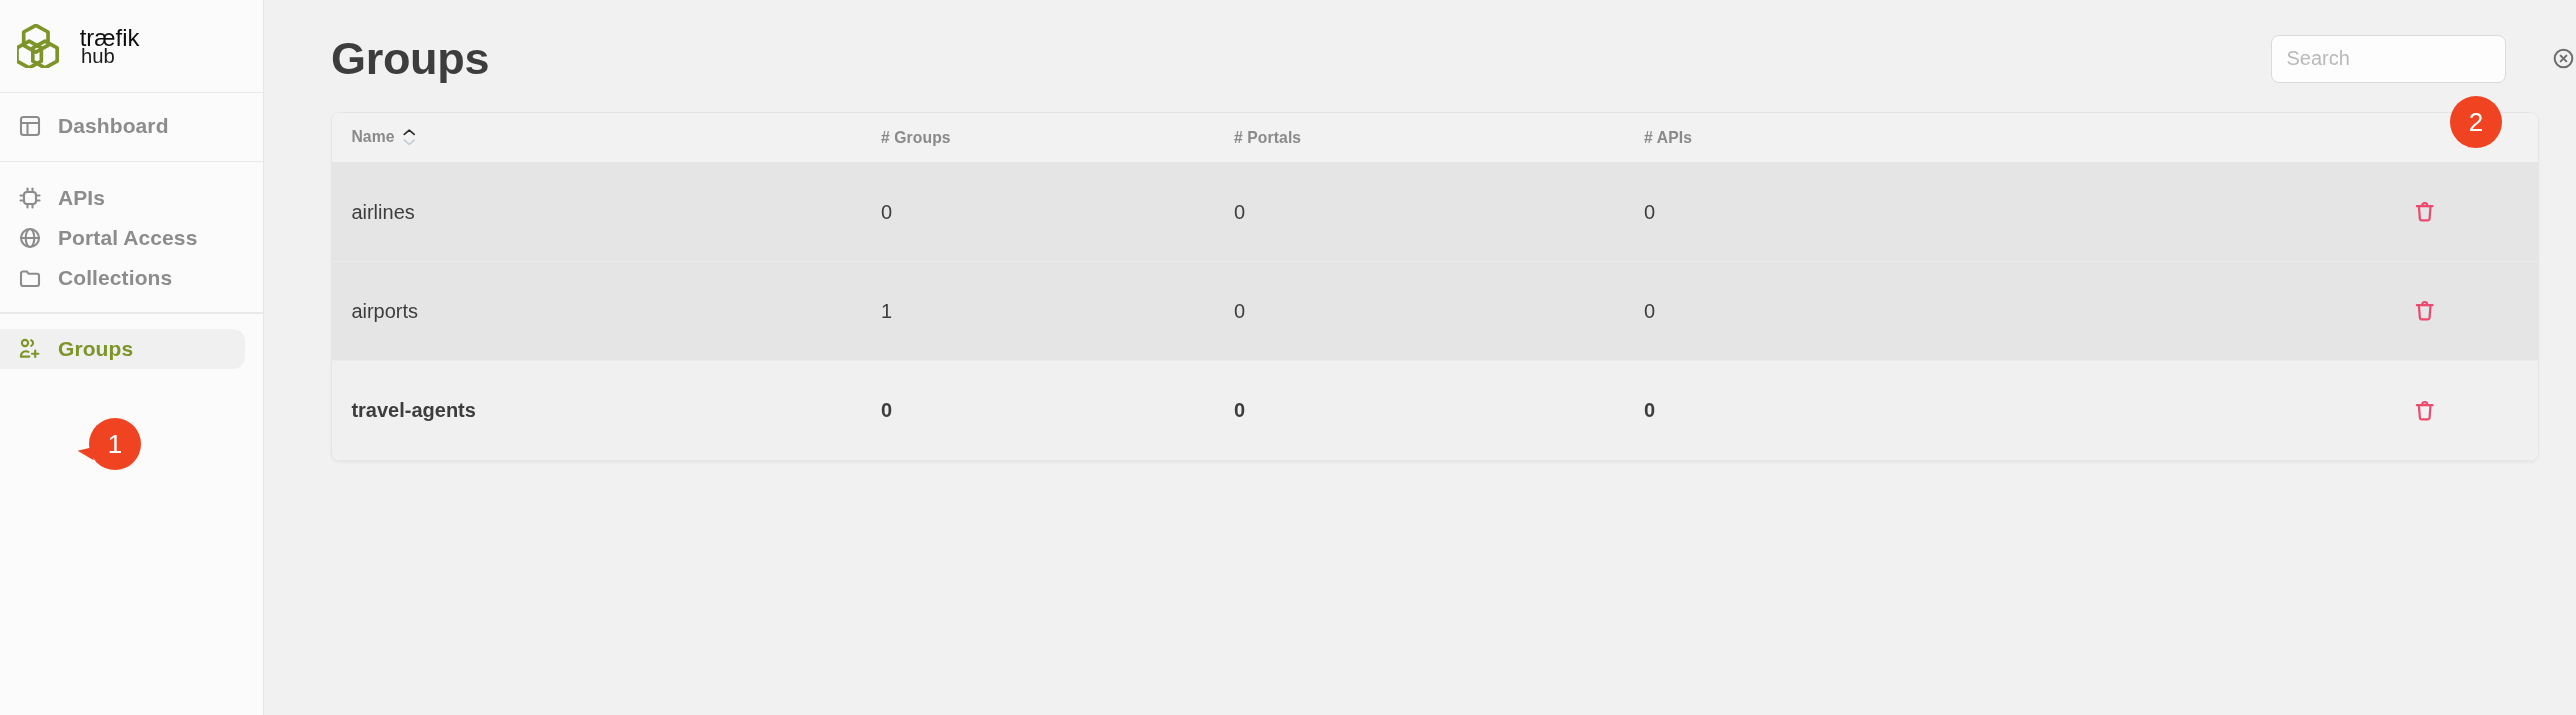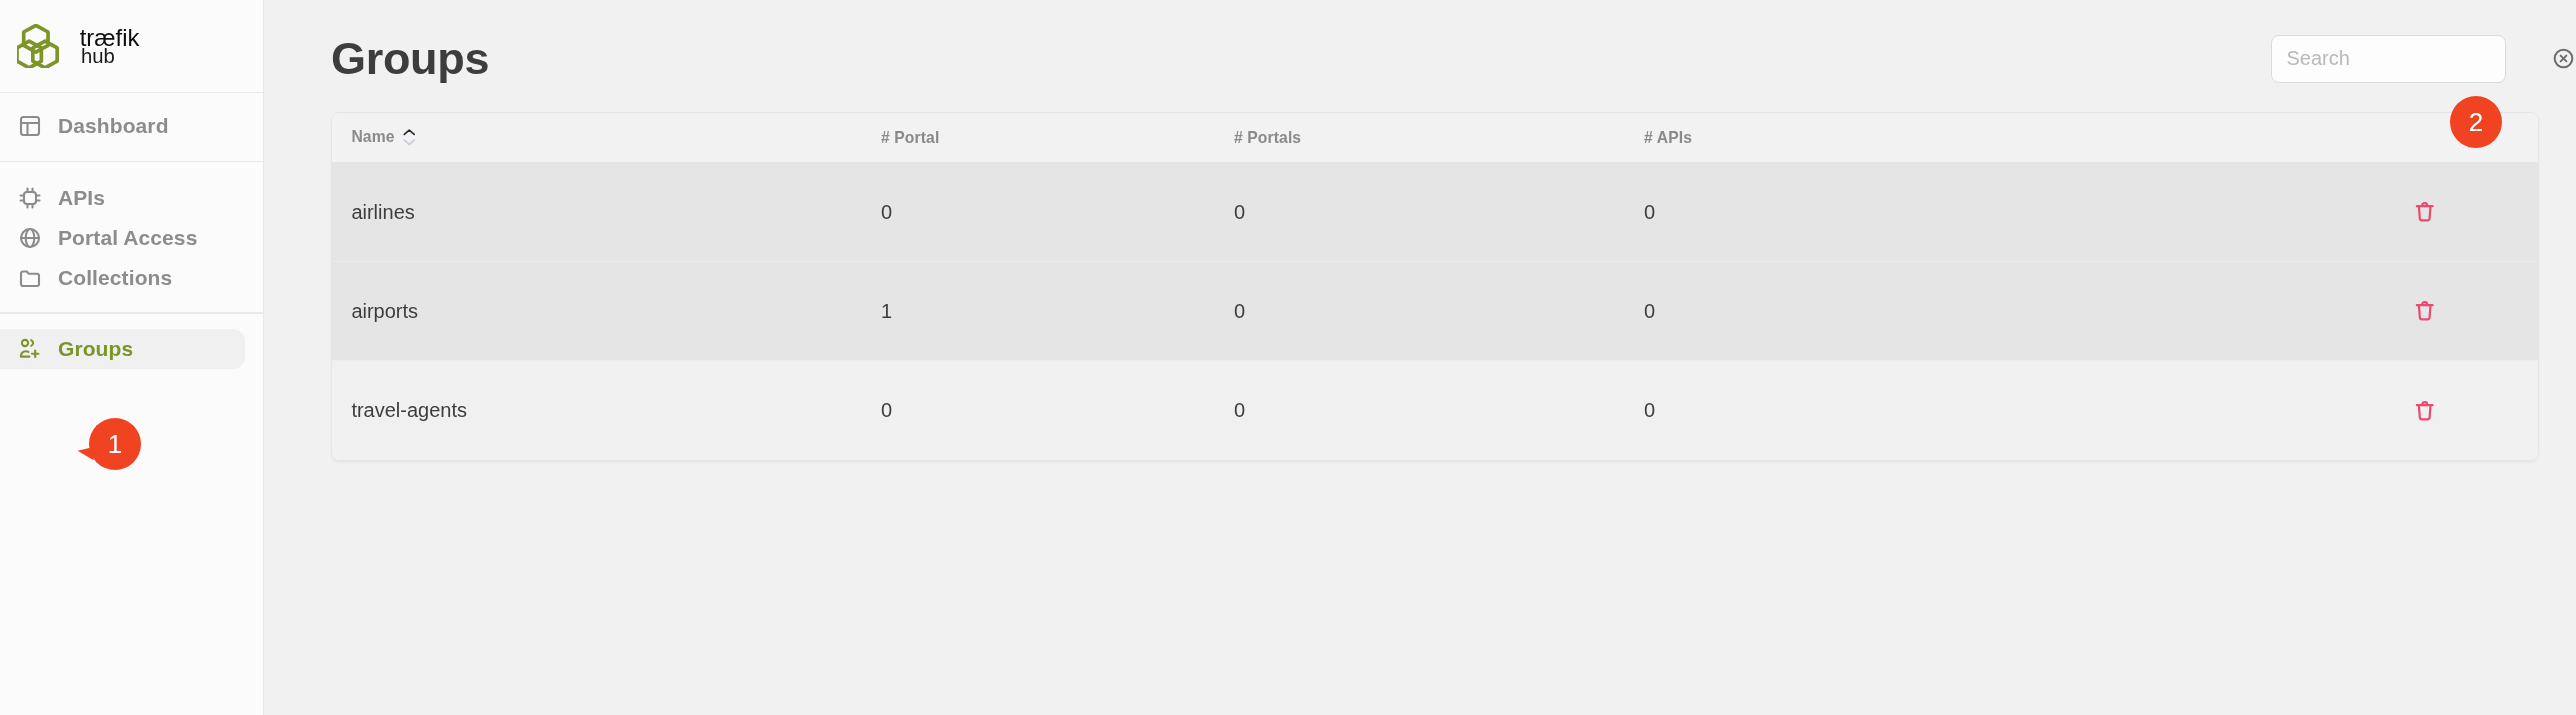--- a/index.html
+++ b/index.html
@@ -225,21 +225,21 @@
     letter-spacing: 0.1px;
     display: flex;
     align-items: center;
   }
   .t-body-row {
     height: 99px;
     background: #e5e5e5;
     border-bottom: 1.2px solid #ececec;
   }
   .t-body-row.last { border-bottom: none; }
-  .t-body-row.hovered { background: #f0f0f0; }
+  .t-body-row.hovered { background: #f0f0f0; font-weight: bold; }
   .t-body-row .cell {
     font-size: 20px;
     color: #3d3d3d;
   }
   .cell { padding-left: 0; }
   .col-name    { width: 549px; padding-left: 19.4px; }
   .col-users   { width: 353px; }
   .col-portals { width: 410px; }
   .col-apis    { width: 764px; }
   .col-action  { flex: 1; display: flex; justify-content: flex-start; padding-left: 0; }
@@ -398,21 +398,21 @@
             <span>Name</span>
             <span class="sort-arrows">
               <svg class="sort-up" viewBox="0 0 20 12" width="14.5" height="8.5">
                 <polyline points="3,9 10,3 17,9"></polyline>
               </svg>
               <svg class="sort-down" viewBox="0 0 20 12" width="14.5" height="8.5">
                 <polyline points="3,3 10,9 17,3"></polyline>
               </svg>
             </span>
           </div>
-          <div class="cell col-users"># Portal</div>
+          <div class="cell col-users"># Groups</div>
           <div class="cell col-portals"># Portals</div>
           <div class="cell col-apis"># APIs</div>
           <div class="cell col-action"></div>
         </div>
 
         <div class="t-row t-body-row">
           <div class="cell col-name">airlines</div>
           <div class="cell col-users">0</div>
           <div class="cell col-portals">0</div>
           <div class="cell col-apis">0</div>

